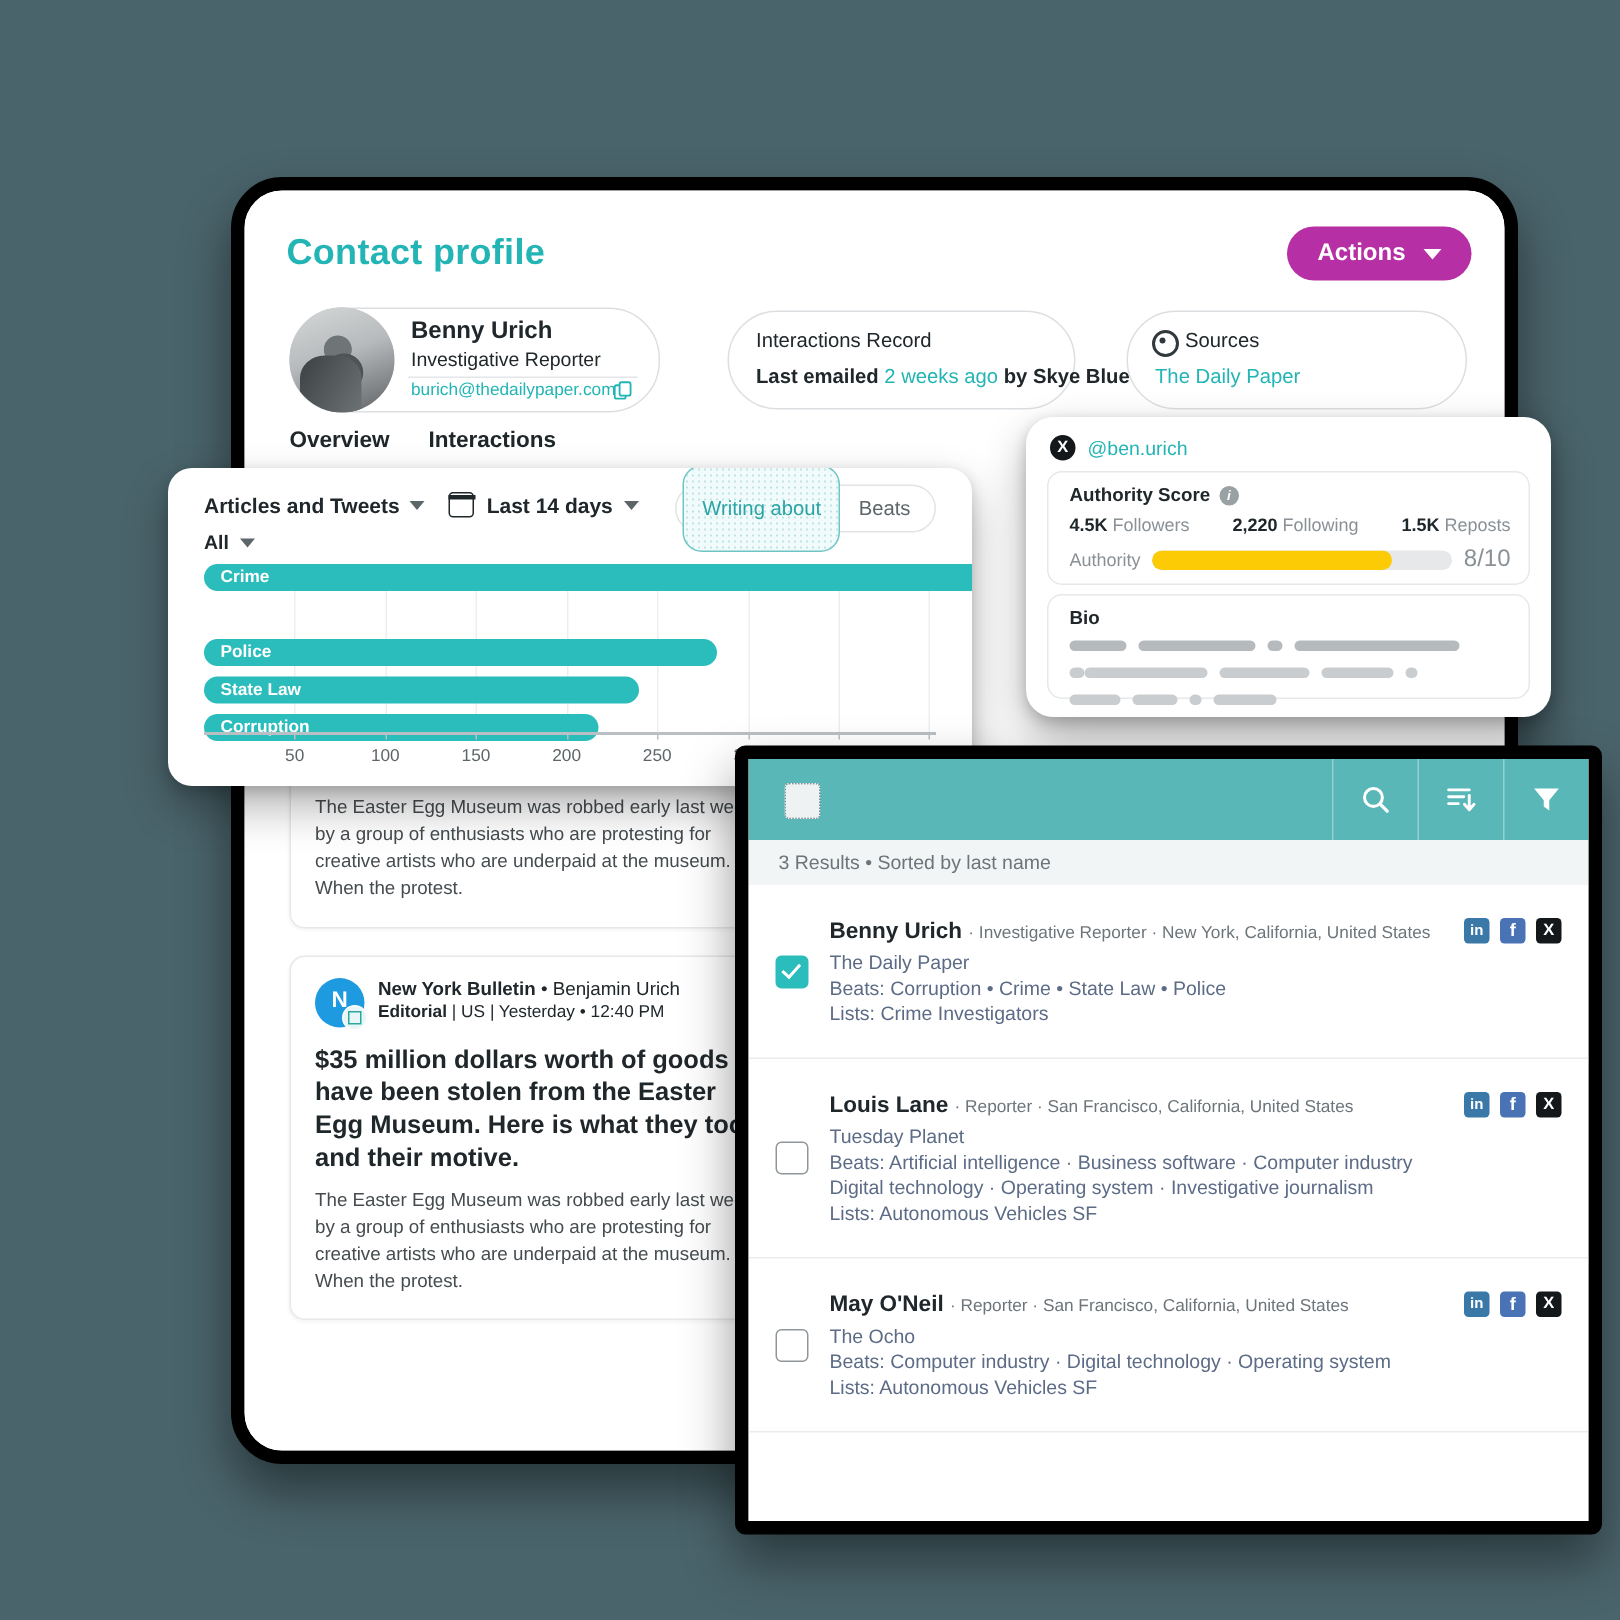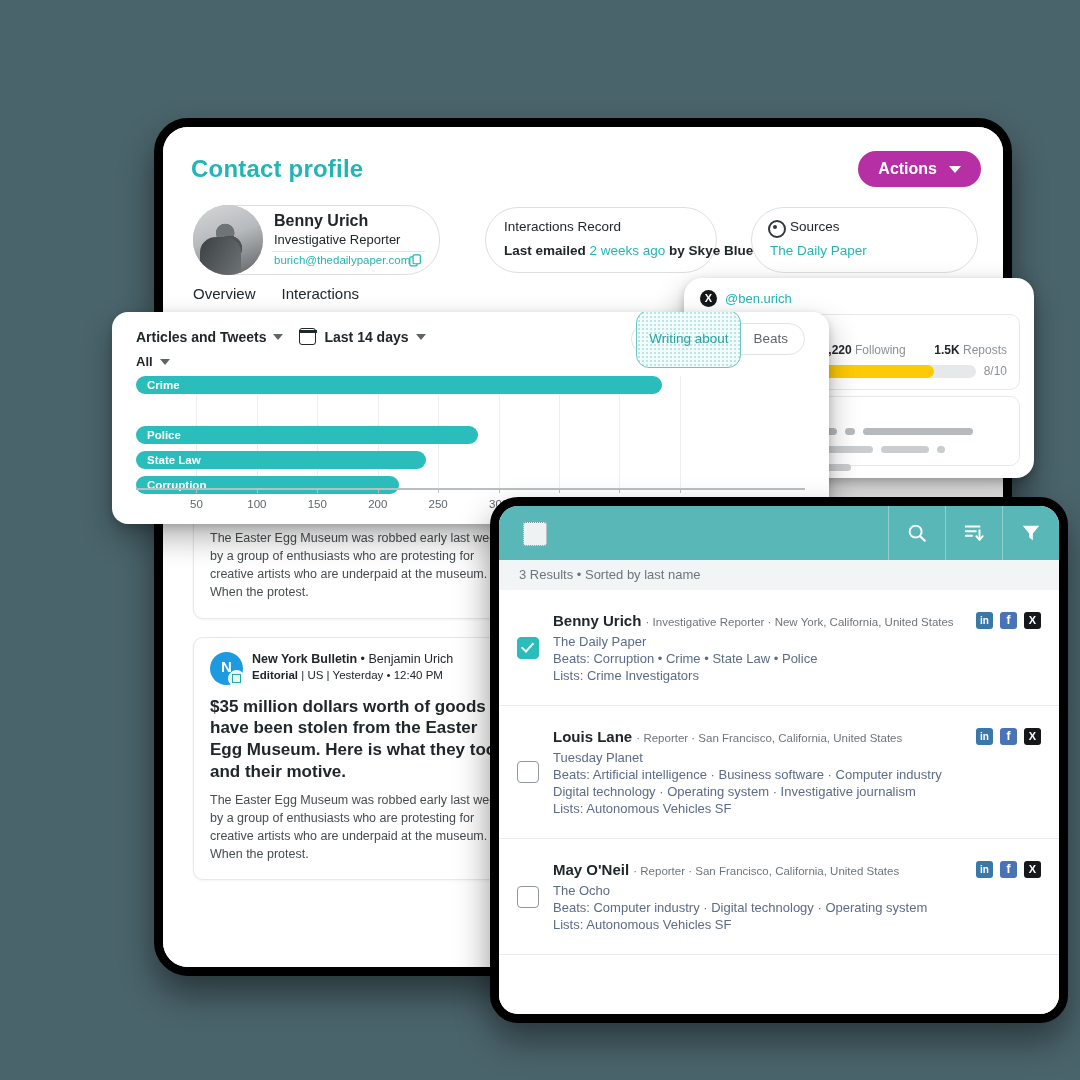--- a/index.html
+++ b/index.html
@@ -67,21 +67,21 @@
   #pill-sources{left:588px;width:225px;}
   .pill-title{position:absolute;left:18px;top:11px;font-size:13.5px;color:#20272b;}
   #pill-sources .pill-title{left:38px;}
   .pill-sub{position:absolute;left:18px;top:35px;font-size:13.5px;color:#20272b;font-weight:bold;white-space:nowrap;}
   #pill-sources .pill-sub{left:18px;color:#23b5b5;font-weight:normal;}
   .pill-sub .accent{color:#23b5b5;font-weight:normal;}
   .src-icon{position:absolute;left:16px;top:12px;width:14px;height:14px;border:2px solid #31393d;border-radius:50%;}
   .src-icon:after{content:"";position:absolute;left:3px;top:3px;width:4px;height:4px;background:#31393d;border-radius:50%;}
 
   
-  .tabs{position:absolute;left:30px;top:158px;display:flex;gap:26px;}
+  .tabs{position:absolute;left:30px;top:158px;display:flex;gap:26px;font-weight:bold;}
   .tab{font-size:15px;color:#20272b;padding-bottom:8px;cursor:pointer;}
   .tab-underline{position:absolute;left:30px;top:186px;width:200px;height:3px;background:#dfe2e4;border-radius:2px;}
   .tab-underline-active{position:absolute;left:30px;top:186px;width:97px;height:3px;background:#23b5b5;border-radius:2px;}
 
   
   .feed{position:absolute;left:30px;top:248px;width:330px;}
   .article-card{
     background:#fff;border:1px solid #e6e8ea;border-radius:10px;
     padding:14px 16px 16px 16px;margin-bottom:18px;
     box-shadow:0 1px 3px rgba(0,0,0,.05);
@@ -94,21 +94,21 @@
   .a-src{font-size:12.5px;font-weight:bold;color:#20272b;}
   .a-src .dot{font-weight:normal;}
   .a-src .auth{font-weight:normal;}
   .a-meta{font-size:11.5px;color:#20272b;margin-top:3px;}
   .a-meta b{font-weight:bold;}
   .a-title{font-size:17px;font-weight:bold;color:#20272b;line-height:1.28;margin-top:11px;}
   .a-body{font-size:12.5px;color:#454c50;line-height:1.45;margin-top:8px;}
 
   
   .chart-panel{
-    position:absolute;left:66px;top:312px;width:717px;height:212px;
+    position:absolute;left:66px;top:312px;width:536px;height:212px;
     background:#fff;border-radius:16px;
     box-shadow:0 14px 30px rgba(0,0,0,.30), 0 3px 9px rgba(0,0,0,.16);
     overflow:hidden;
   }
   .cp-toolbar{position:absolute;left:24px;top:16px;display:flex;align-items:center;gap:8px;}
   .cp-sel{font-size:14px;font-weight:bold;color:#20272b;display:flex;align-items:center;gap:7px;cursor:pointer;}
   .cp-caret{width:0;height:0;border-left:5px solid transparent;border-right:5px solid transparent;border-top:6px solid #5d6569;}
   .cal-icon{width:15px;height:15px;border:1.6px solid #20272b;border-radius:3px;position:relative;margin-left:8px;}
   .cal-icon:before{content:"";position:absolute;left:-1.6px;right:-1.6px;top:1px;height:3px;background:#20272b;}
   .cp-all{position:absolute;left:24px;top:42px;font-size:13px;font-weight:bold;color:#20272b;display:flex;align-items:center;gap:7px;cursor:pointer;}
@@ -154,29 +154,29 @@
   #x-card-bio{top:118px;height:68px;}
   .xc-title{position:absolute;left:14px;top:8px;font-size:12.5px;font-weight:bold;color:#20272b;display:flex;align-items:center;gap:6px;}
   .info-dot{width:13px;height:13px;border-radius:50%;background:#9aa1a5;color:#fff;font-size:9px;font-weight:bold;text-align:center;line-height:13px;font-style:italic;}
   .x-stats{position:absolute;left:14px;right:12px;top:28px;display:flex;justify-content:space-between;}
   .stat{font-size:12px;color:#8a9196;white-space:nowrap;}
   .stat b{color:#20272b;font-weight:bold;}
   .auth-row{position:absolute;left:14px;right:12px;top:49px;display:flex;align-items:center;gap:8px;}
   .auth-lbl{font-size:12px;color:#8a9196;}
   .auth-track{flex:1;height:13px;border-radius:7px;background:#e6e8ea;position:relative;overflow:hidden;}
   .auth-fill{position:absolute;left:0;top:0;bottom:0;background:#fdcb06;border-radius:7px;}
-  .auth-val{font-size:12px;color:#8a9196;}
+  .auth-val{font-size:16px;color:#8a9196;}
   .bio-lines{position:absolute;left:14px;right:14px;top:28px;}
   .bl{height:7px;border-radius:4px;background:#b5babd;display:inline-block;vertical-align:middle;margin:0 4px 6px 0;}
   .bl.lite{background:#c9cdcf;}
 
   
   .results-panel{
     position:absolute;left:444px;top:497px;width:560px;height:508px;
-    background:#fff;border-radius:28px;
+    background:#fff;border-radius:7px;
     border:9px solid #000;
     box-shadow:0 18px 34px rgba(0,0,0,.42);
     overflow:hidden;
   }
   .rp-toolbar{position:absolute;left:0;right:0;top:0;height:54px;background:#59b7b7;display:flex;justify-content:flex-end;align-items:stretch;}
   .rp-tool{width:56px;display:flex;align-items:center;justify-content:center;border-left:1px solid rgba(255,255,255,.35);cursor:pointer;}
   .rp-subbar{position:absolute;left:0;right:0;top:54px;height:30px;background:#f1f5f5;}
   .rp-subbar span{position:absolute;left:20px;top:7px;font-size:13px;color:#6d757a;}
   .rp-list{position:absolute;left:0;right:0;top:84px;bottom:0;background:#fff;overflow:hidden;}
   .rrow{position:relative;padding:22px 18px 22px 54px;border-bottom:1px solid #e9ecee;}

